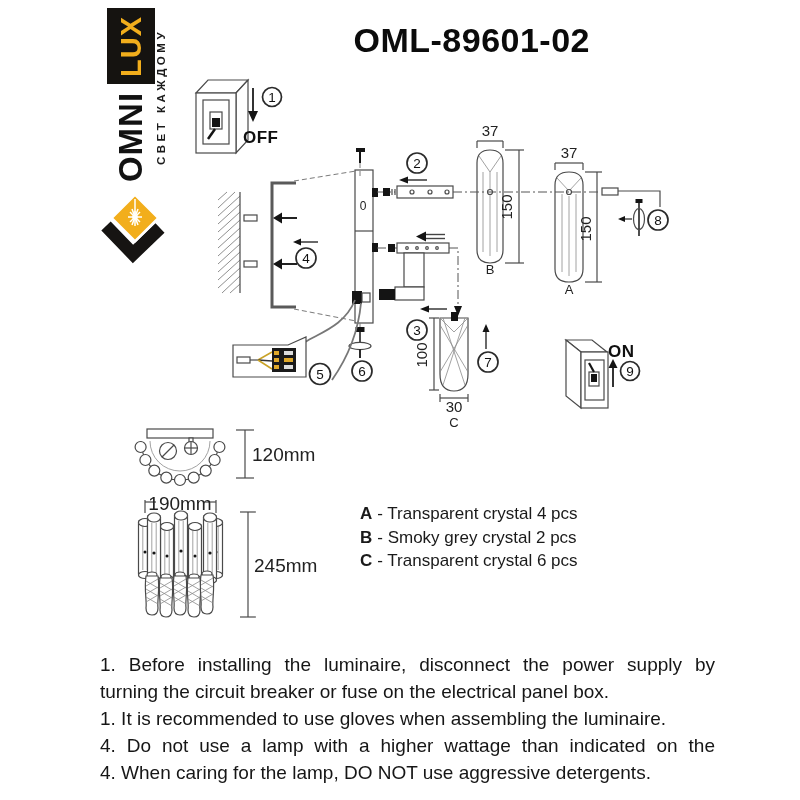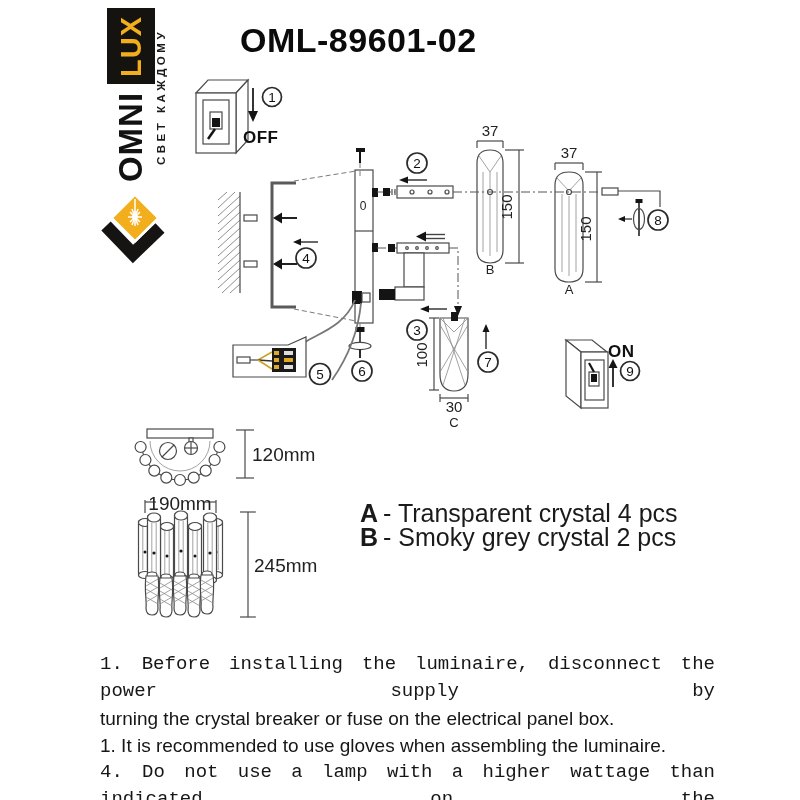--- a/index.html
+++ b/index.html
@@ -20,26 +20,26 @@
   .dim-lg{font-size:19px;fill:#222;}
   .plbl{font-size:13px;text-anchor:middle;fill:#222;}
   .onoff{font-size:17px;font-weight:bold;fill:#101010;letter-spacing:.5px;}
   
   .lux-box{left:107px;top:8px;width:48px;height:76px;background:#151310;display:flex;align-items:center;justify-content:center;}
   .lux-box span{transform:rotate(-90deg);font-weight:bold;font-size:29px;letter-spacing:1px;color:var(--accent,#F2AE1C);}
   .omni{left:107px;top:84px;width:48px;height:106px;display:flex;align-items:center;justify-content:center;}
   .omni span{transform:rotate(-90deg);font-weight:bold;font-size:33px;letter-spacing:1px;color:#121212;white-space:nowrap;}
   .tagline{left:150px;top:2px;width:22px;height:190px;display:flex;align-items:center;justify-content:center;}
   .tagline span{transform:rotate(-90deg);font-size:11.5px;font-weight:bold;letter-spacing:3.5px;color:#1b1b1b;white-space:nowrap;}
-  .model{left:240px;top:21px;width:350px;text-align:left;font-weight:bold;font-size:34px;letter-spacing:.5px;color:#0b0b0b;}
-  .legend{left:360px;top:502px;font-size:25px;line-height:23.5px;color:#1a1a1a;}
+  .model{left:240px;top:21px;width:350px;text-align:right;font-weight:bold;font-size:34px;letter-spacing:.5px;color:#0b0b0b;}
+  .legend{left:360px;top:502px;font-size:17px;line-height:23.5px;color:#1a1a1a;}
   .legend b{font-weight:bold;}
   .legend span{margin-left:5px;}
   .instructions{left:100px;top:651px;width:615px;font-size:19px;line-height:27px;color:#161616;}
-  .jline{text-align:justify;text-align-last:justify;font-family:Liberation Mono, monospace;}
+  .jline{text-align:justify;text-align-last:justify;}
 </style>
 </head>
 <body>
 
 <div class="page">
 
 <svg width="800" height="800" viewBox="0 0 800 800">
   <defs>
     <g id="rodT">
       <rect x="-6.5" y="2" width="13" height="66" rx="2" class="ln fw"></rect>
@@ -386,23 +386,24 @@
 </div>
 <div class="abs tagline">
   <span>СВЕТ КАЖДОМУ</span>
 </div>
 
 <div class="abs model">OML-89601-02</div>
 
 <div class="abs legend">
   <div class="legend-line"><b>A</b><span>- Transparent crystal 4 pcs</span></div>
   <div class="legend-line"><b>B</b><span>- Smoky grey crystal 2 pcs</span></div>
+  <div class="legend-line"><b>C</b><span>- Transparent crystal 6 pcs</span></div>
 </div>
 
 <div class="abs instructions">
   <div class="jline">1. Before installing the luminaire, disconnect the power supply by</div>
-  <div>turning the crystal breaker or fuse on the electrical panel box.</div>
+  <div>turning the circuit breaker or fuse on the electrical panel box.</div>
   <div>1. It is recommended to use gloves when assembling the luminaire.</div>
   <div class="jline">4. Do not use a lamp with a higher wattage than indicated on the</div>
   <div>4. When caring for the lamp, DO NOT use aggressive detergents.</div>
 </div>
 
 </div>
 
 </body></html>

